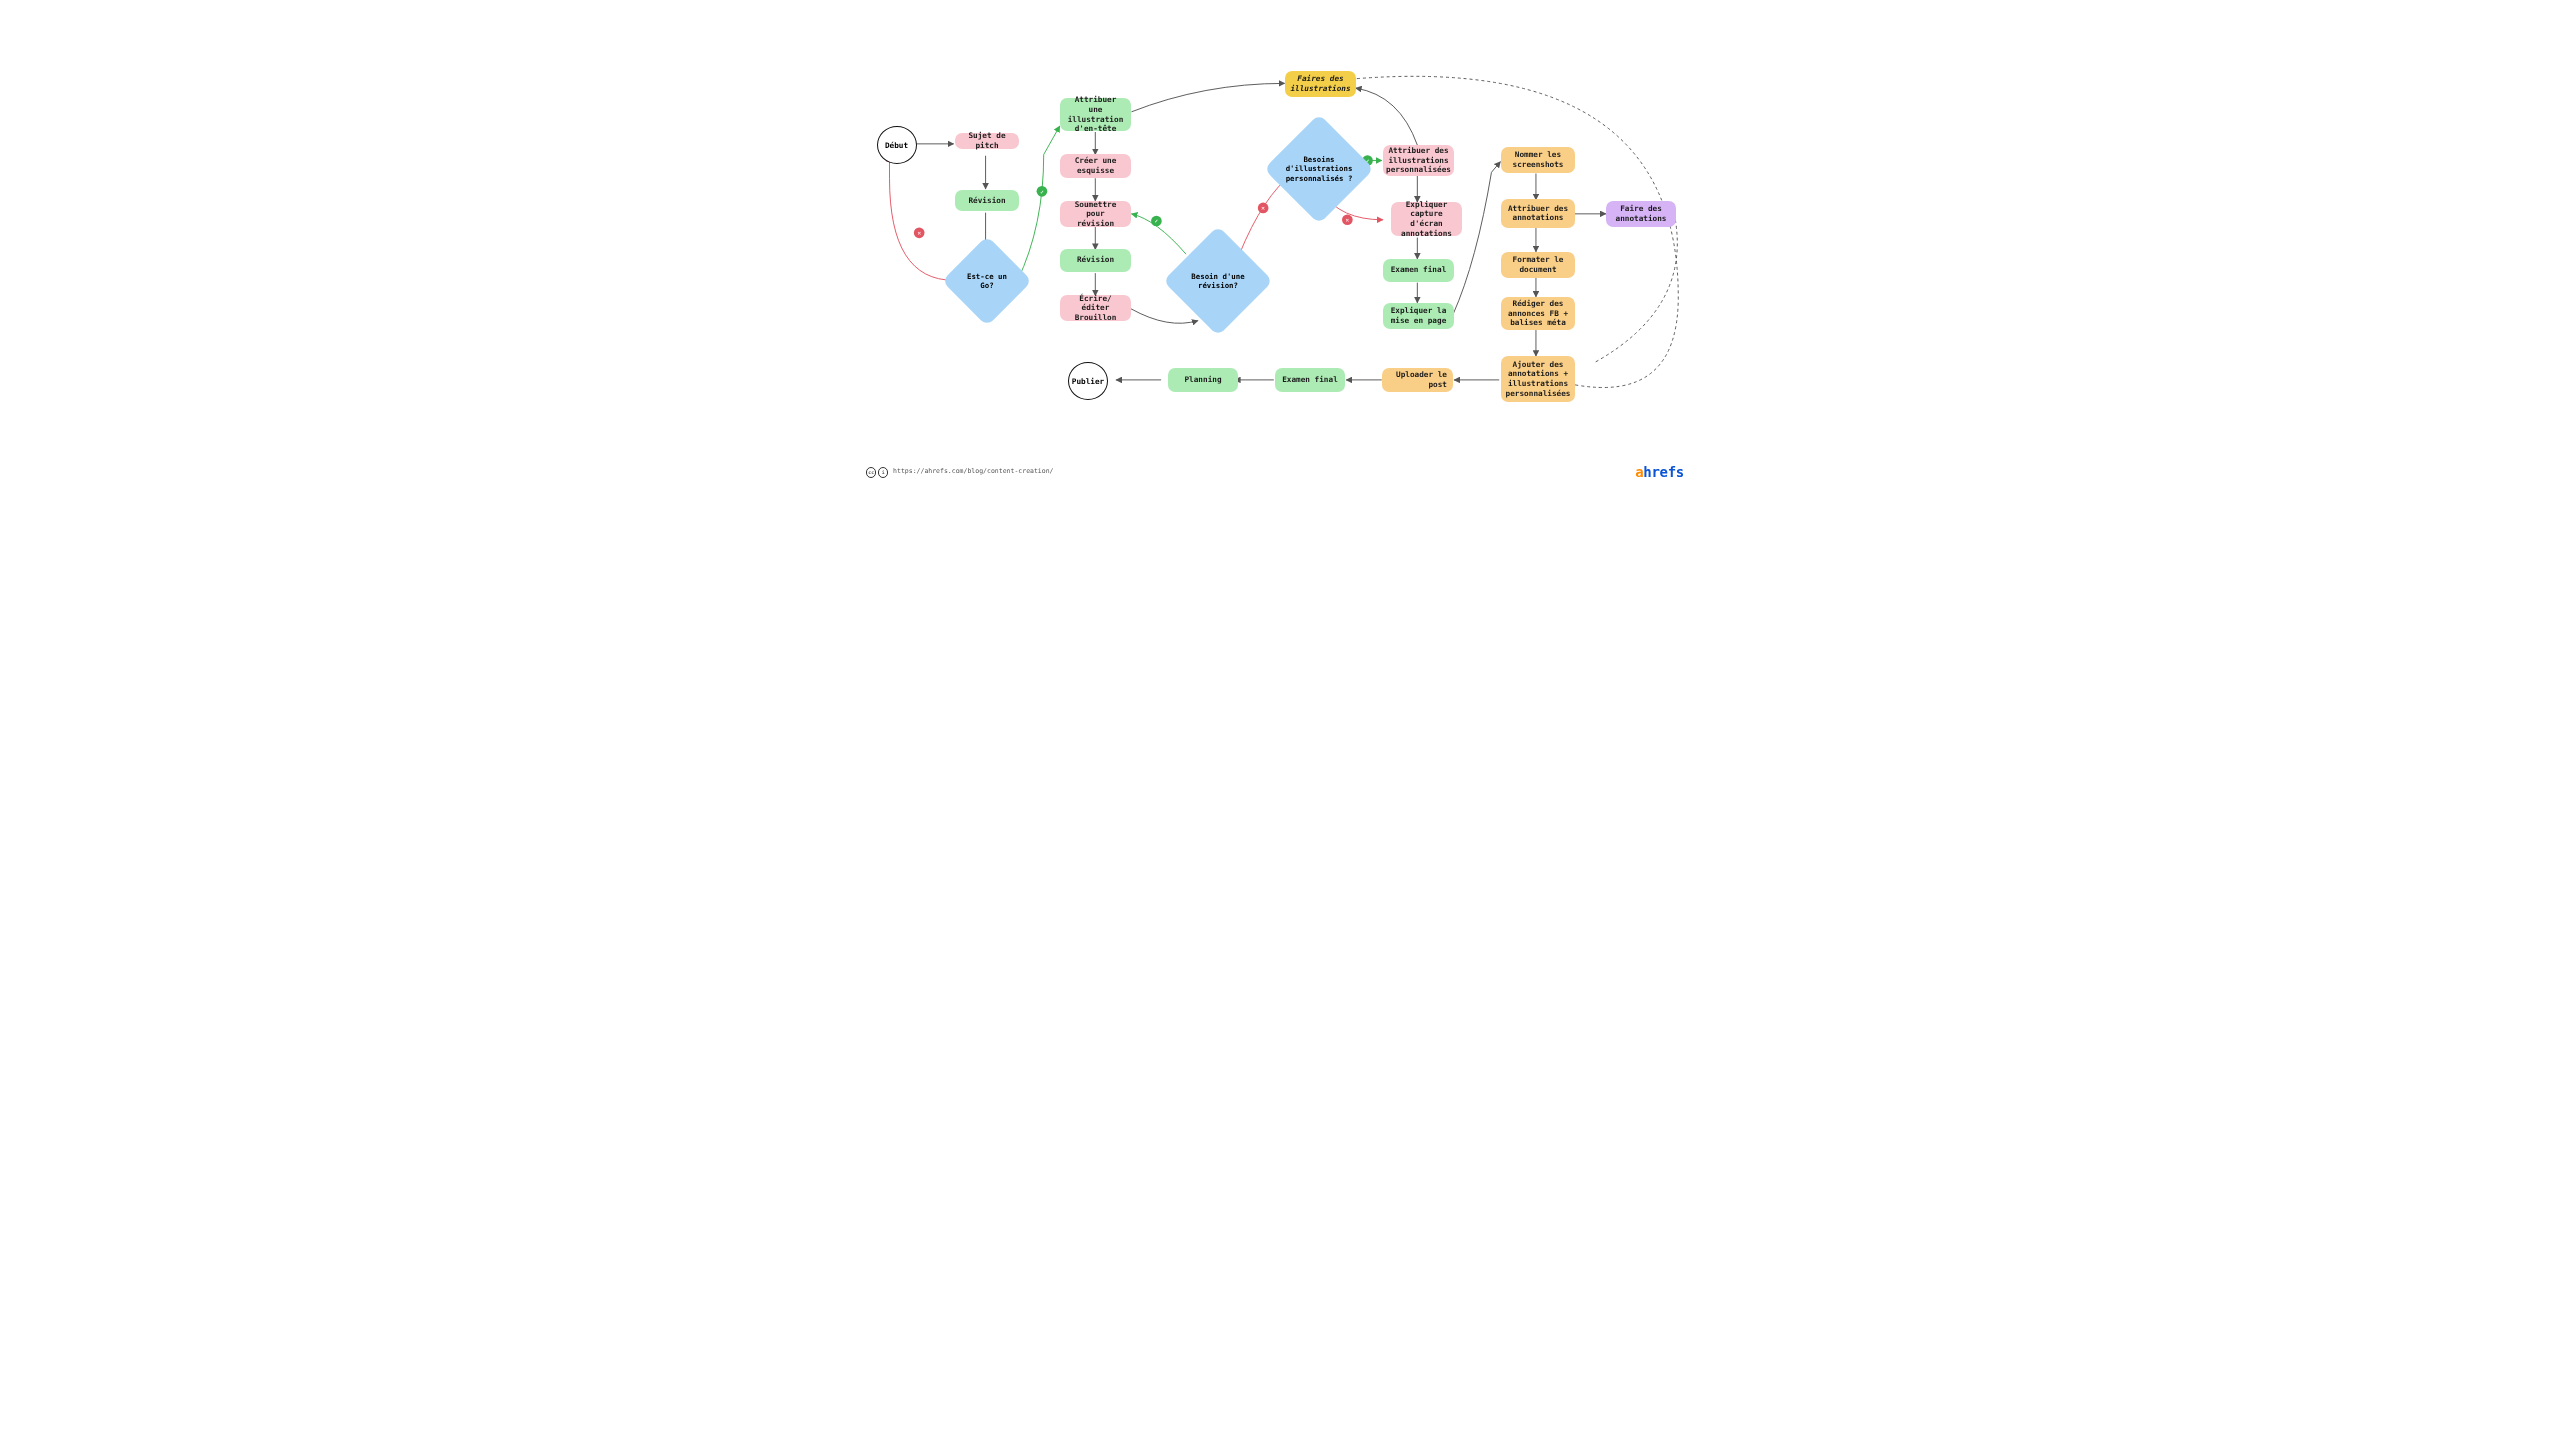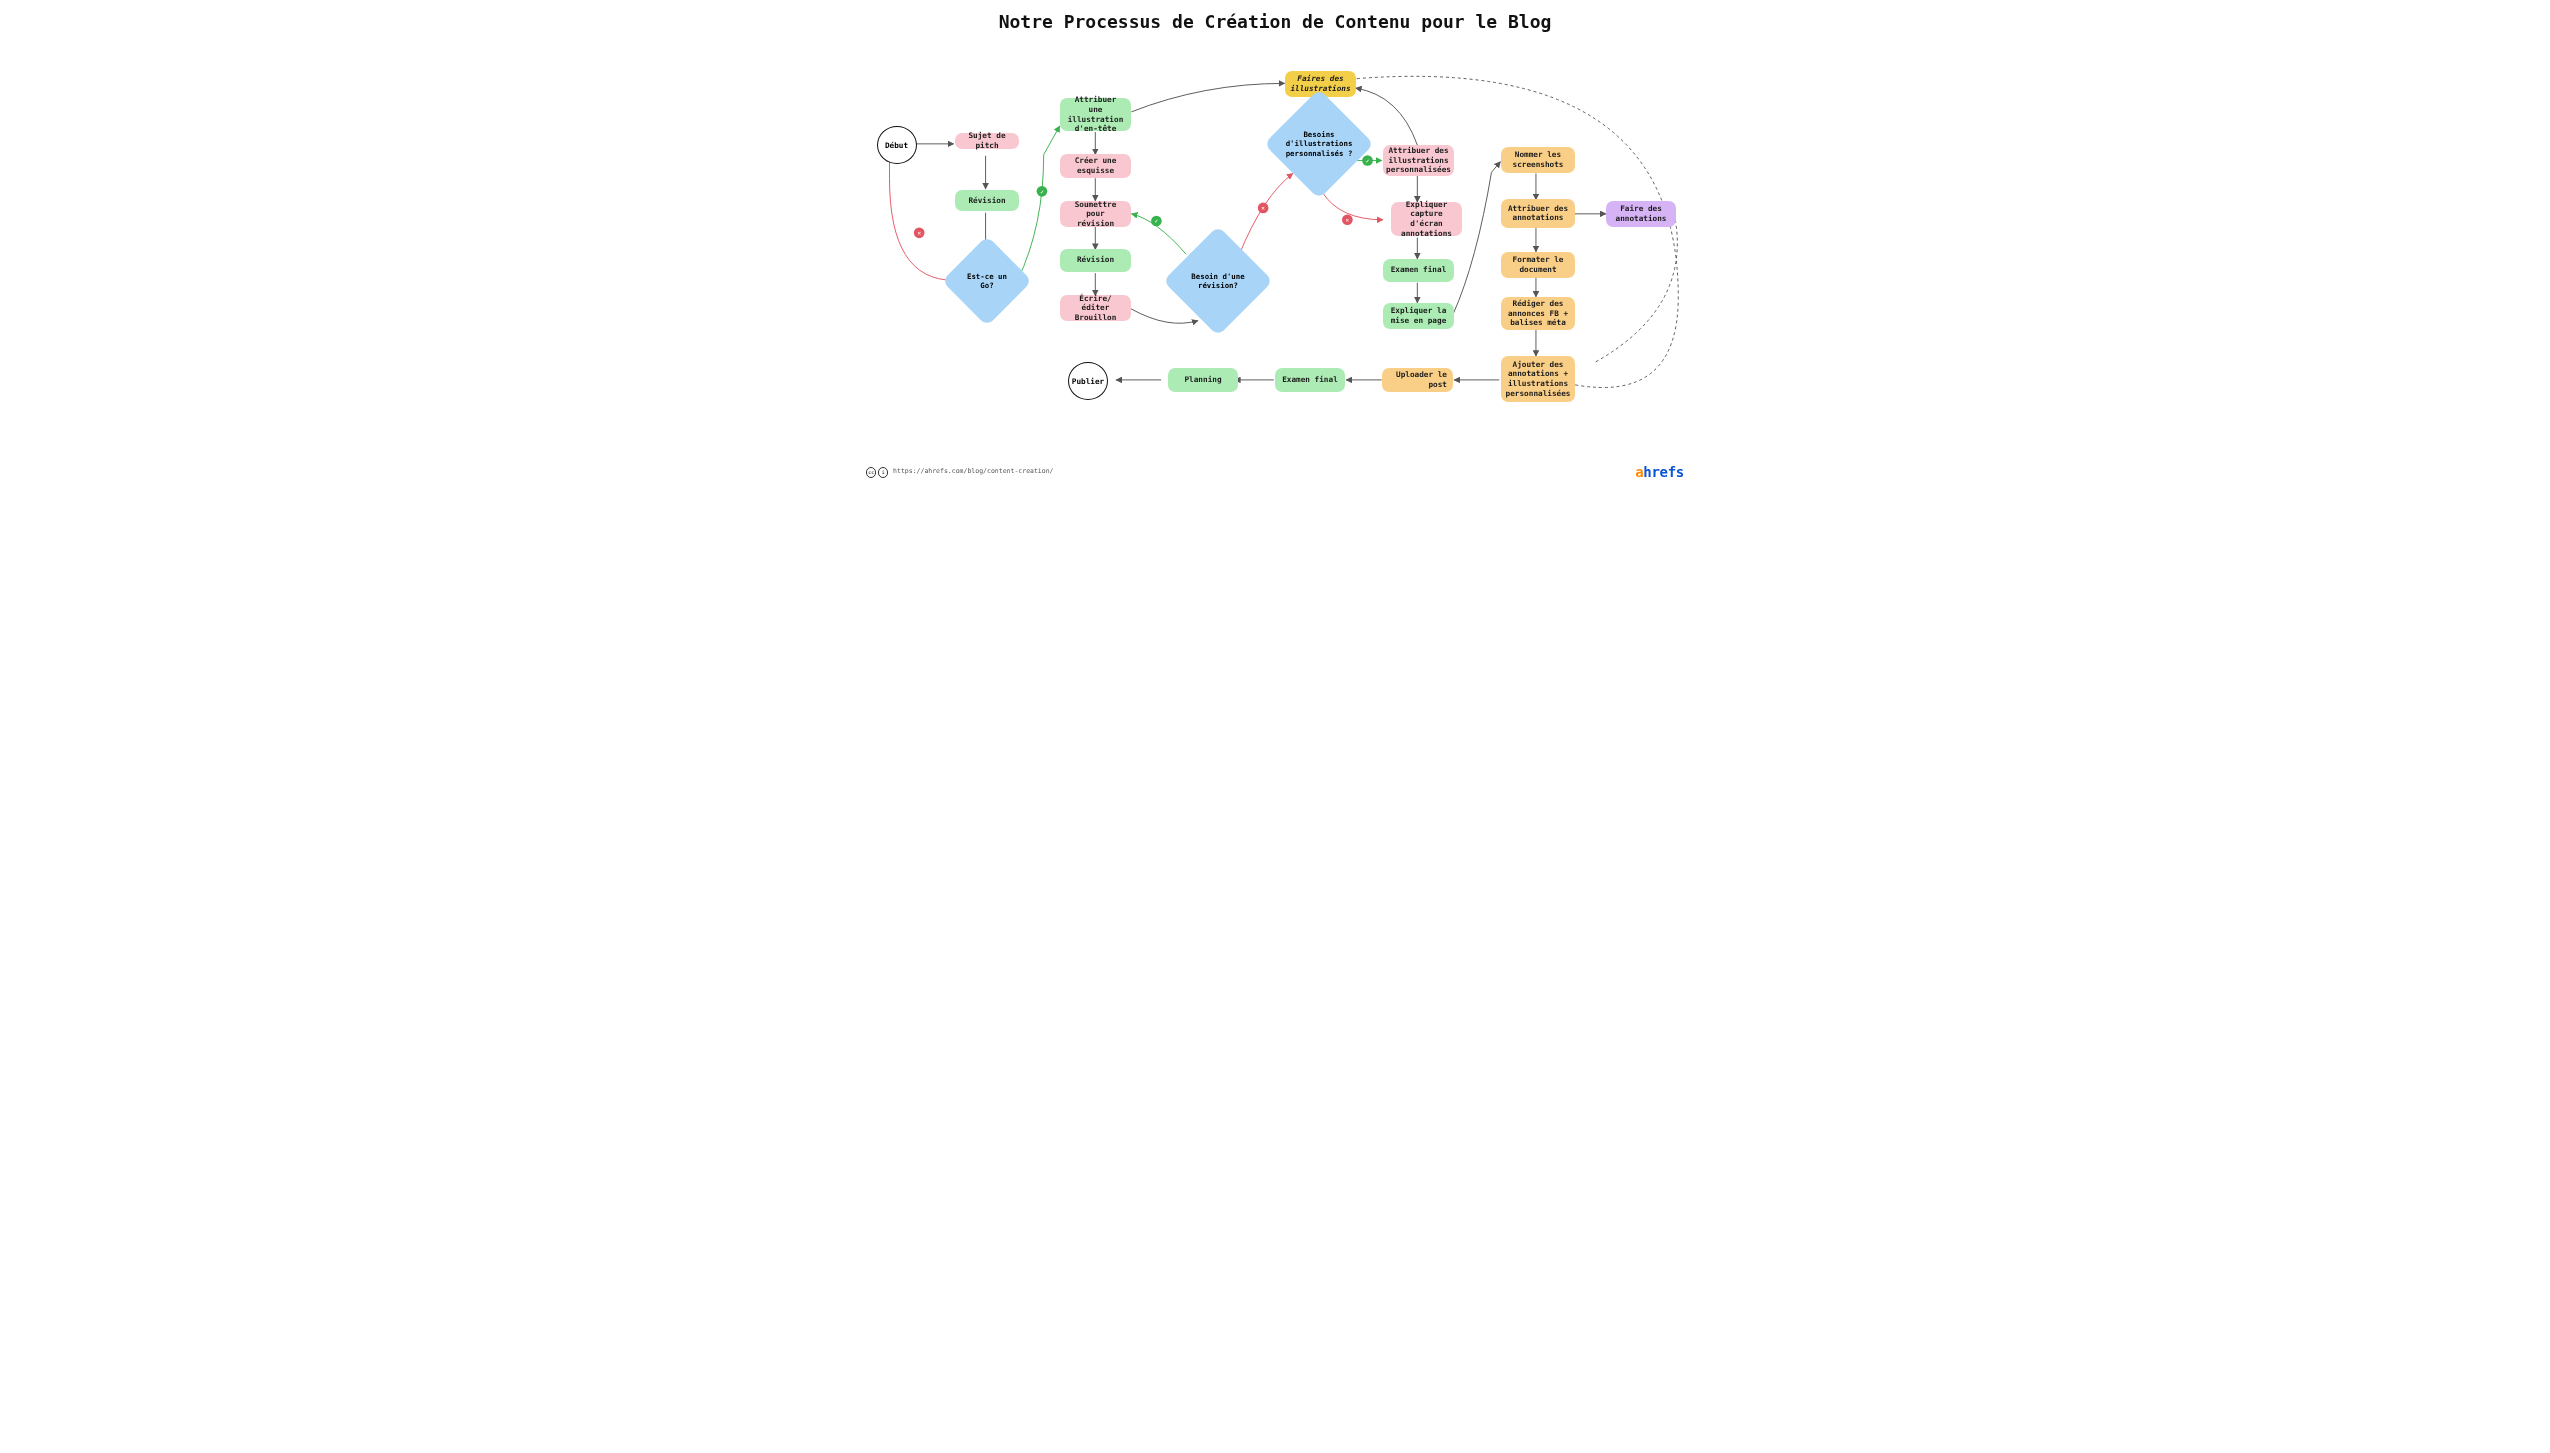--- a/index.html
+++ b/index.html
@@ -23,21 +23,20 @@
   .cc-badge{display:inline-flex;gap:1.8px;}
   .cc-badge span{width:8.3px;height:8.3px;border:0.8px solid #333;border-radius:50%;display:inline-flex;align-items:center;justify-content:center;font-size:4.7px;font-weight:700;}
   .brand{position:absolute;right:18px;bottom:7.1px;font-size:14px;font-weight:800;letter-spacing:-0.3px;}
   .brand .a{color:#ff8b00;} .brand .rest{color:#0b54d6;}
   .badge{font-size:10px;font-weight:700;}
 </style>
 </head>
 <body>
 
 <div id="stage">
-  <div class="title">Notre Processus de  Création de Contenu pour le Blog</div>
 
   <svg class="wires" viewBox="0 0 1440 820">
     <defs>
       <marker id="ah" viewBox="0 0 10 10" refX="9" refY="5" markerWidth="7" markerHeight="7" orient="auto-start-reverse">
         <path d="M0,0 L10,5 L0,10 z" fill="#555"></path>
       </marker>
       <marker id="ah-red" viewBox="0 0 10 10" refX="9" refY="5" markerWidth="7" markerHeight="7" orient="auto-start-reverse">
         <path d="M0,0 L10,5 L0,10 z" fill="#e25563"></path>
       </marker>
       <marker id="ah-grn" viewBox="0 0 10 10" refX="9" refY="5" markerWidth="7" markerHeight="7" orient="auto-start-reverse">
@@ -110,21 +109,21 @@
   <div class="node green" style="left:212px;top:249px;width:71px;height:22.5px;">Révision</div>
   <div class="node pink" style="left:212px;top:295px;width:71px;height:26px;">Écrire/éditer Brouillon</div>
 
   <div class="diamond-wrap" style="left:331px;top:242px;width:78px;height:78px;">
     <div class="diamond"></div>
       <div class="diamond-label">Besoin d'une révision?</div>
   </div>
 
   <div class="node yellow" style="left:437px;top:71px;width:71px;height:26px;">Faires des illustrations</div>
 
-  <div class="diamond-wrap" style="left:432px;top:105px;width:78px;height:78px;">
+  <div class="diamond-wrap" style="left:432px;top:130px;width:78px;height:78px;">
     <div class="diamond"></div>
       <div class="diamond-label">Besoins d'illustrations personnalisés ?</div>
   </div>
 
   <div class="node pink" style="left:535px;top:145px;width:71px;height:31px;">Attribuer des illustrations personnalisées</div>
   <div class="node pink" style="left:535px;top:202px;width:71px;height:34px;margin-left:8px;">Expliquer capture d'écran annotations</div>
   <div class="node green" style="left:535px;top:259px;width:71px;height:22.5px;">Examen final</div>
   <div class="node green" style="left:535px;top:303px;width:71px;height:26px;">Expliquer la mise en page</div>
 
   <div class="node orange" style="left:653px;top:147px;width:74px;height:26px;">Nommer les screenshots</div>

